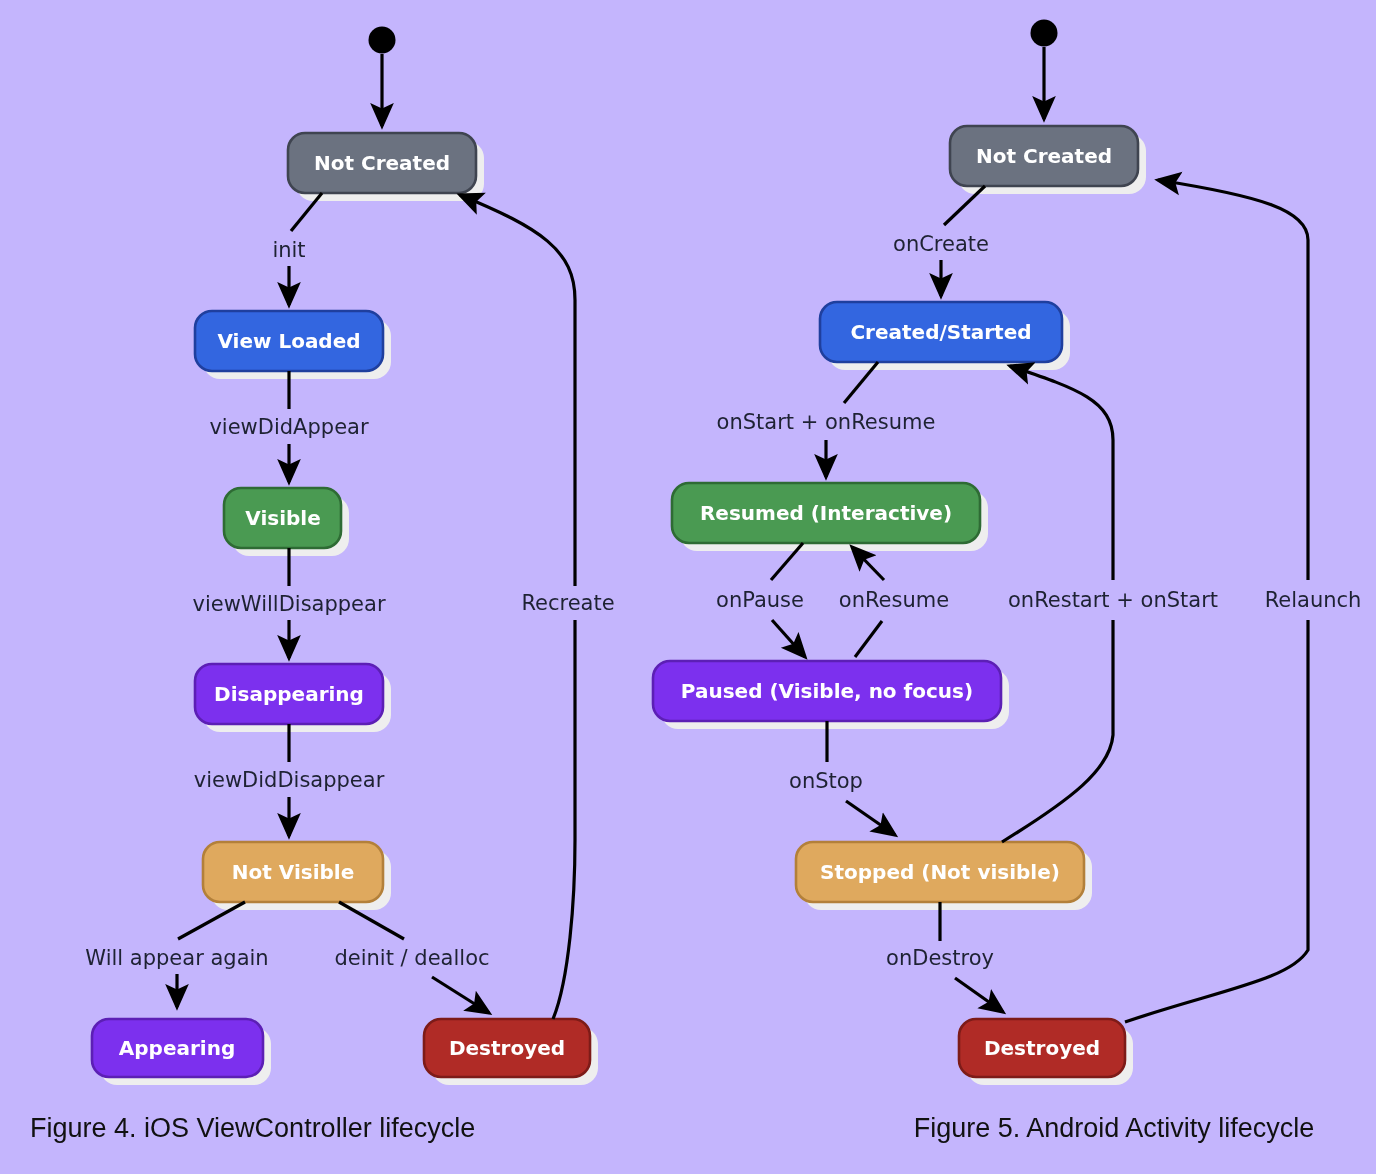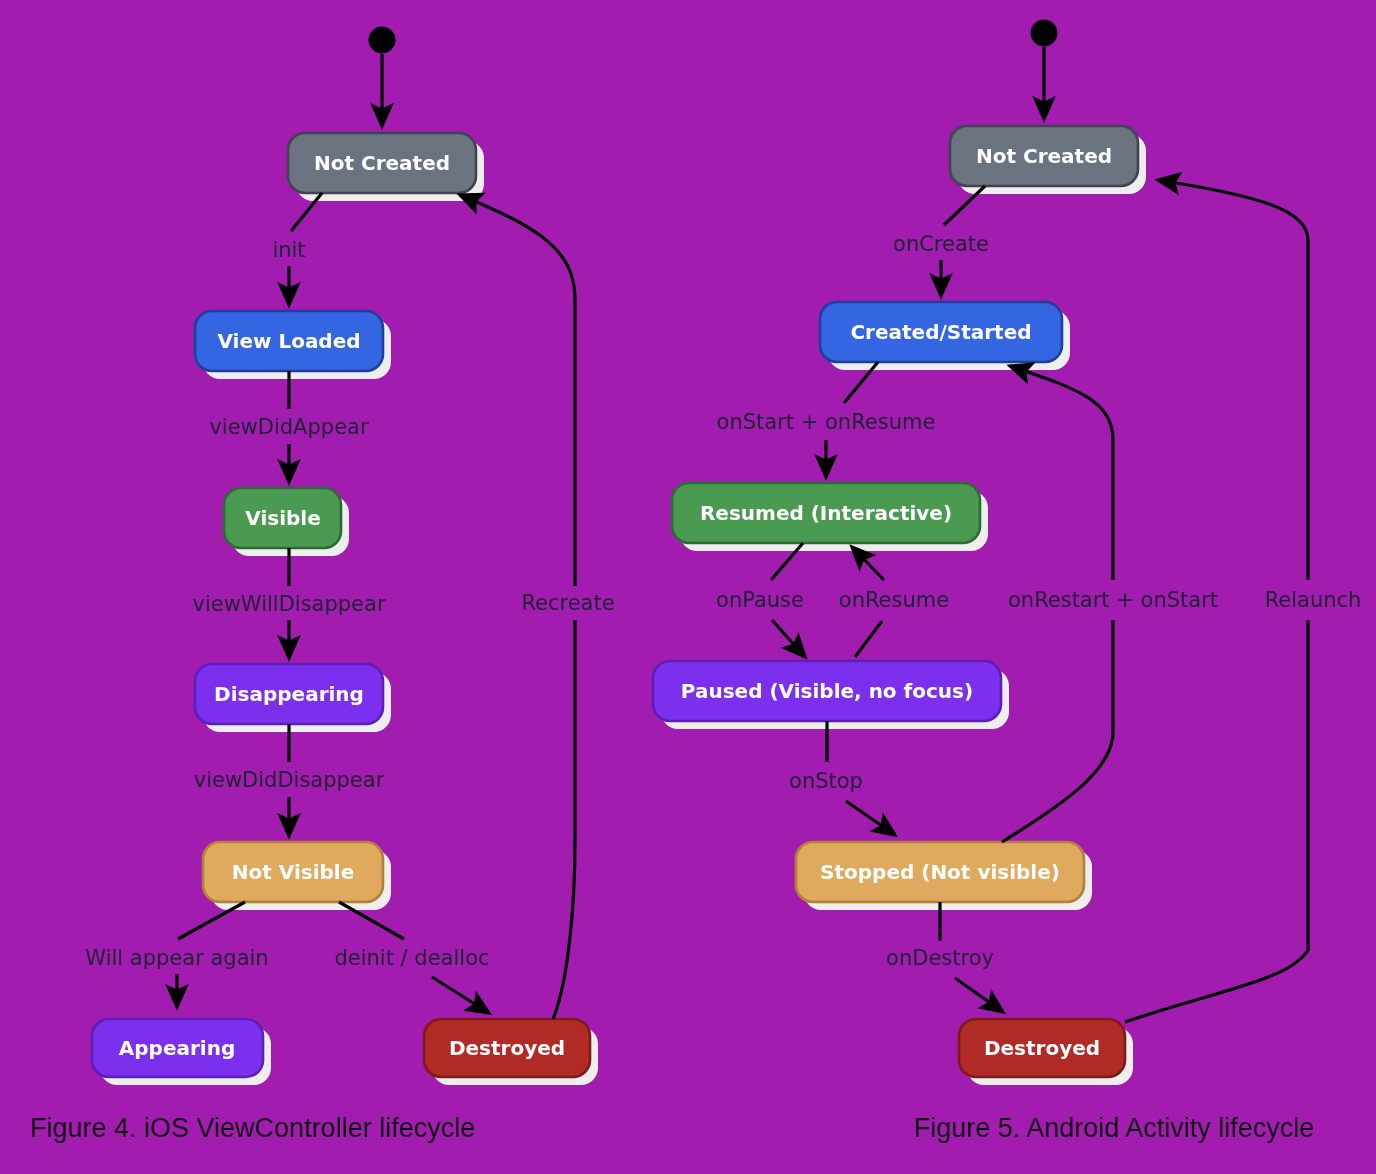--- a/index.html
+++ b/index.html
@@ -11,21 +11,21 @@
     width: 1376px;
     height: 1174px;
     font-family: "DejaVu Sans", sans-serif;
     overflow: hidden;
     position: relative;
   }
   #stage {
     position: relative;
     width: 1376px;
     height: 1174px;
-    background: #a21caf;
+    background: #c4b5fd;
   }
   svg#diagram {
     position: absolute;
     left: 0;
     top: 0;
     width: 1376px;
     height: 1174px;
     display: block;
   }
   .node-label {

